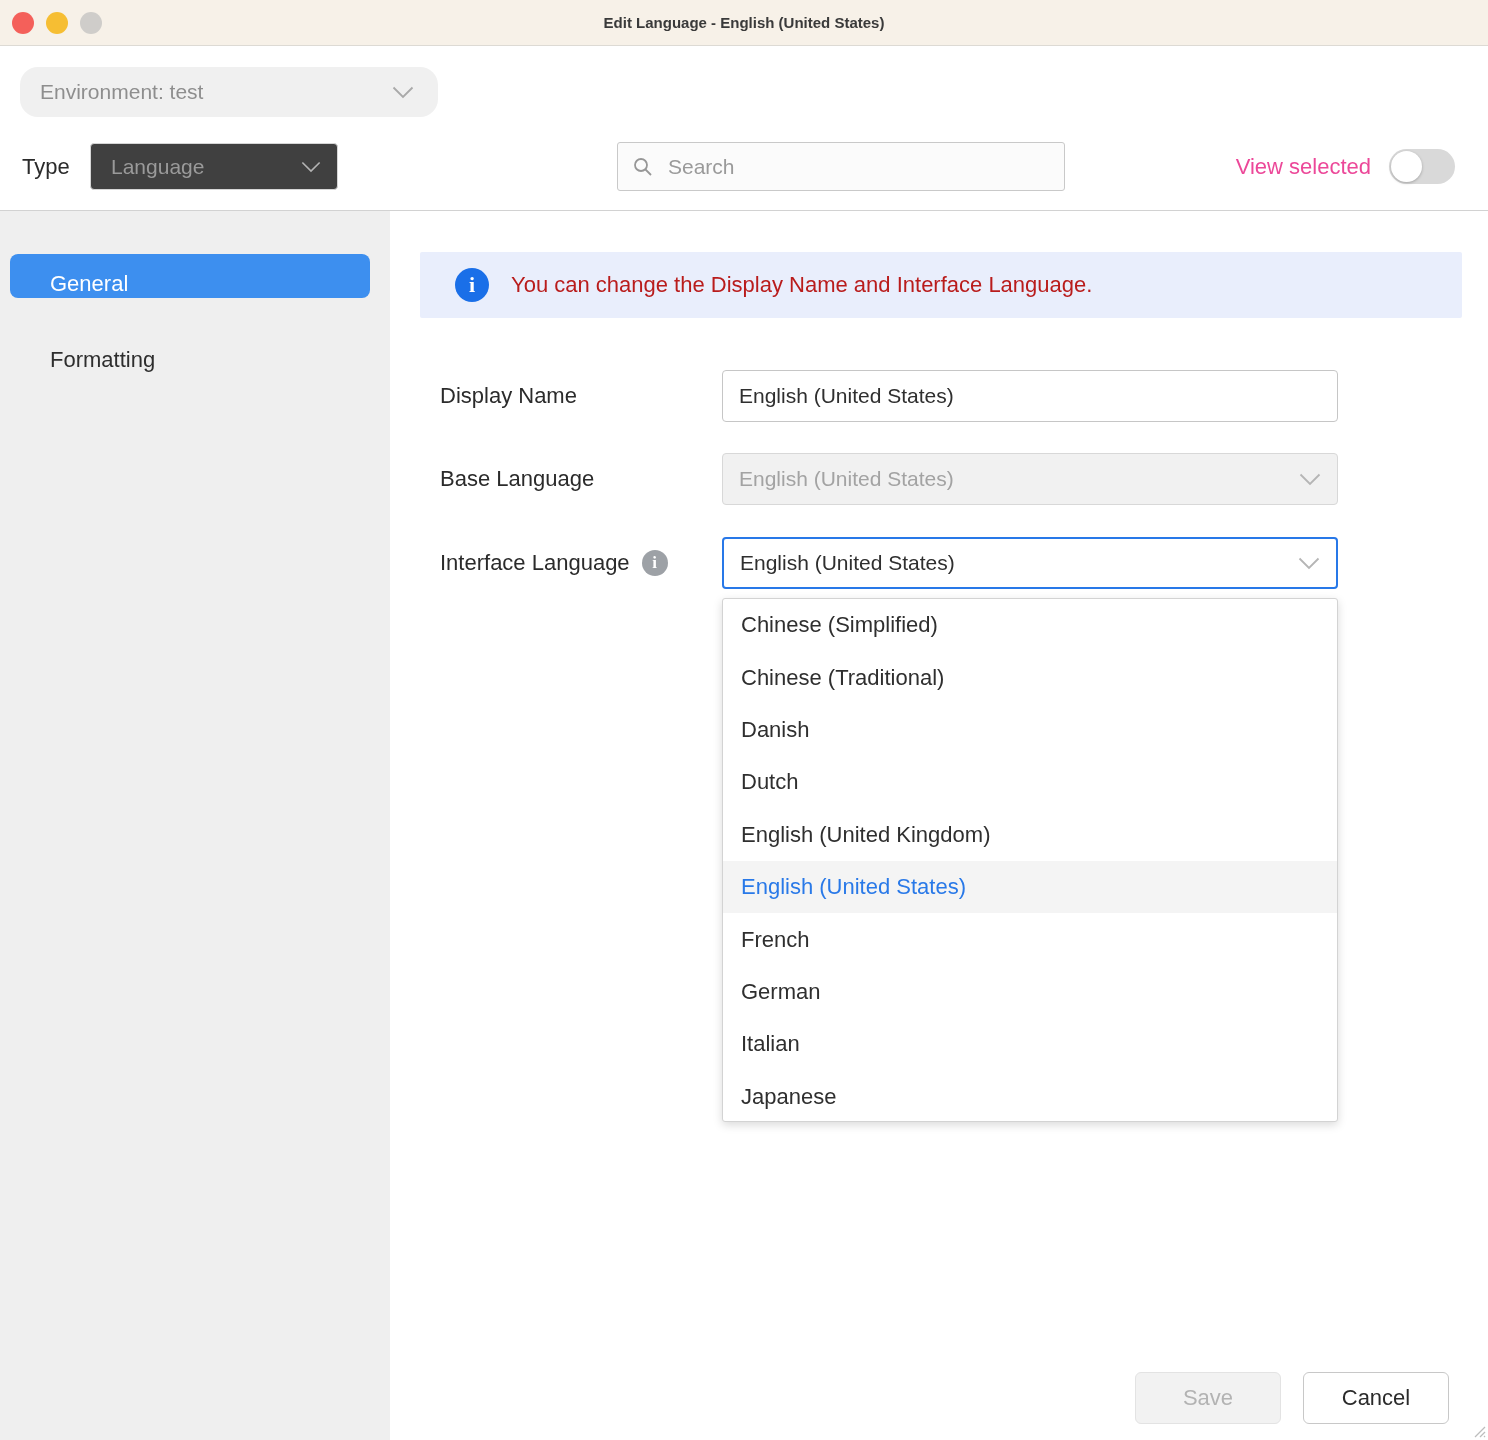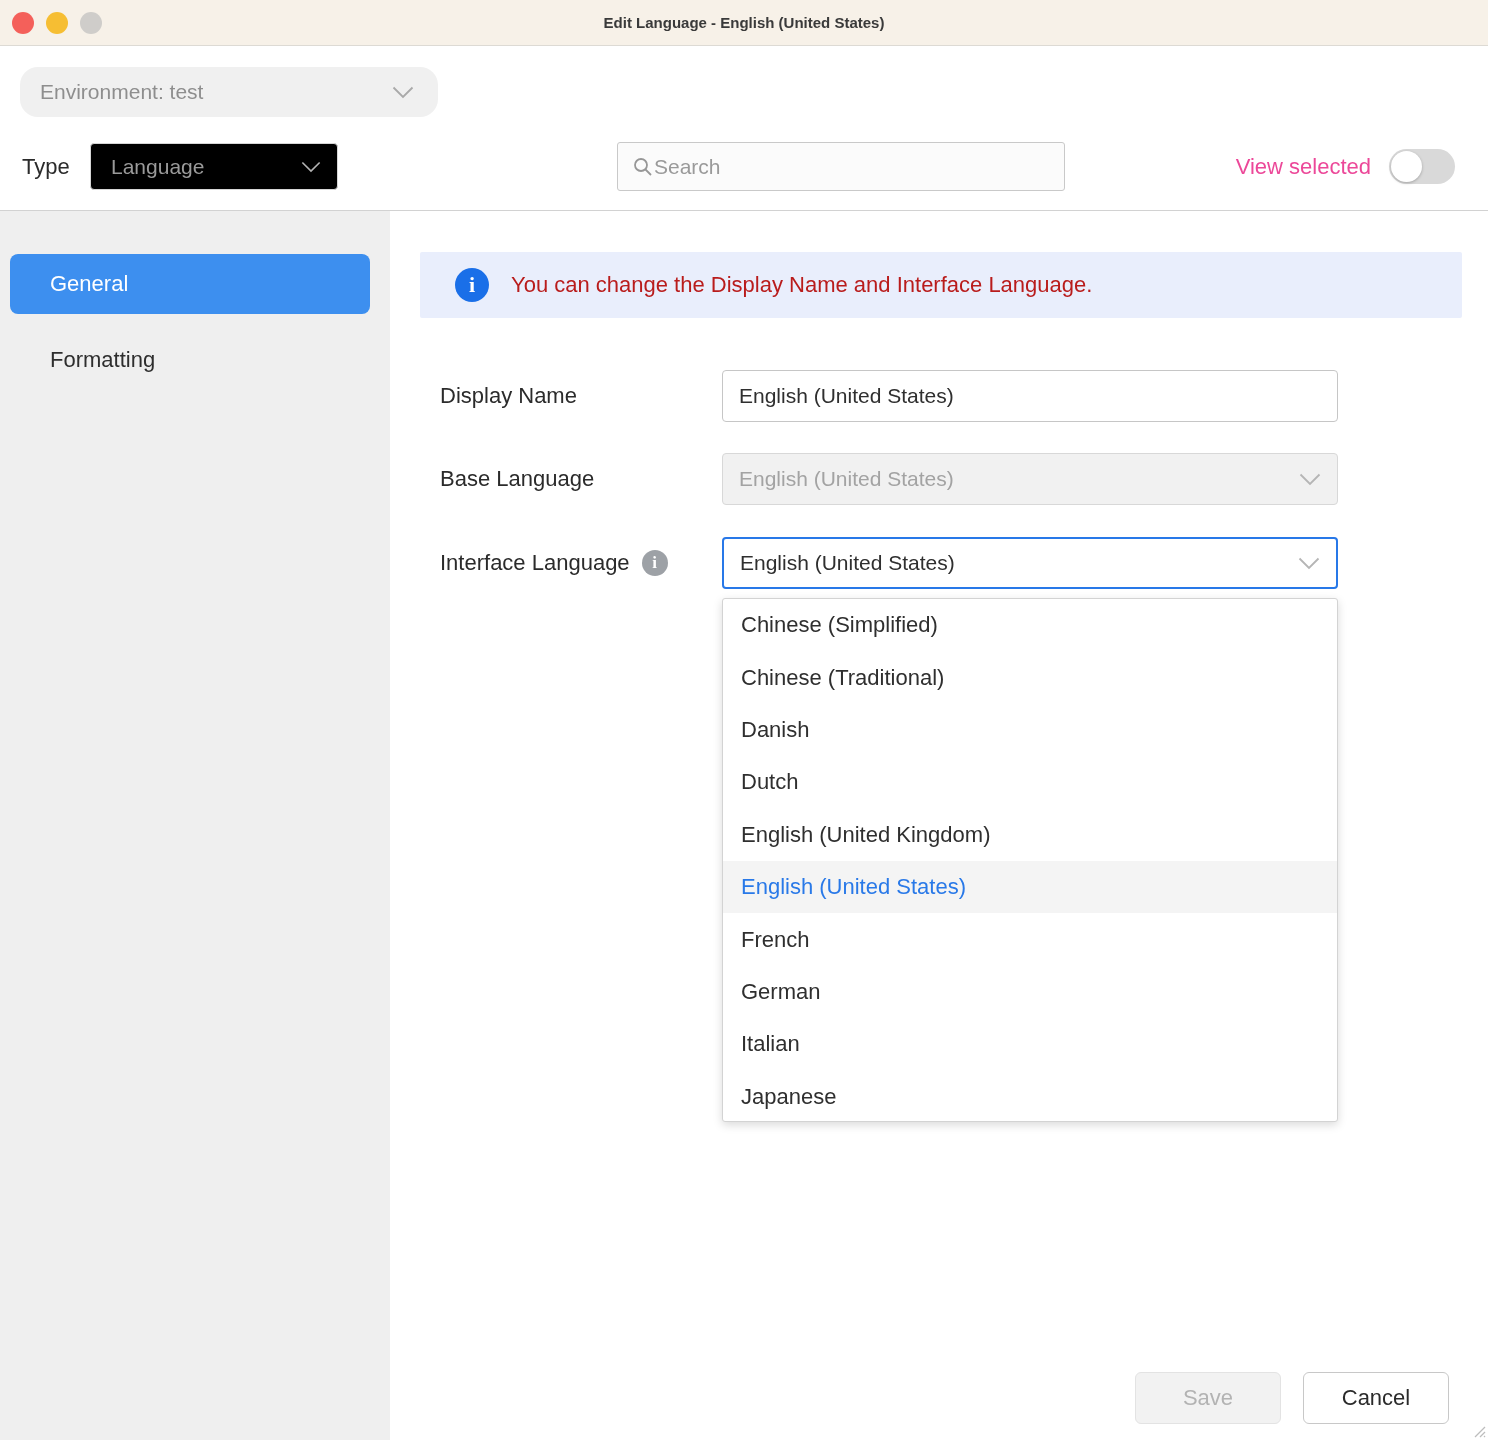--- a/index.html
+++ b/index.html
@@ -21,41 +21,41 @@
   
   .toolbar { height:165px; background:#fff; border-bottom:1px solid #d2d2d2;
     position:relative; flex:0 0 auto; }
   .env-select { position:absolute; left:20px; top:21px; width:418px; height:50px;
     background:#f0f0f0; border-radius:18px; display:flex; align-items:center;
     padding:0 24px 0 20px; cursor:default; }
   .env-select span { font-size:21px; color:#8e8e8e; flex:1; }
   .type-label { position:absolute; left:22px; top:97px; height:47px;
     line-height:47px; font-size:22px; color:#2b2b2b; }
   .type-select { position:absolute; left:90px; top:97px; width:248px; height:47px;
-    background:#000000; border:1px solid #d6d6d6; border-radius:4px;
+    background:#404040; border:1px solid #d6d6d6; border-radius:4px;
     display:flex; align-items:center; padding:0 16px 0 20px; }
   .type-select span { font-size:21px; color:#9a9a9a; flex:1; }
   .search-box { position:absolute; left:617px; top:96px; width:448px; height:49px;
     background:#fbfbfb; border:1px solid #c9c9c9; border-radius:3px;
-    display:flex; align-items:center; padding:0 12px 0 14px; gap:0; }
+    display:flex; align-items:center; padding:0 12px 0 14px; gap:14px; }
   .search-box input { flex:1; border:none; outline:none; background:transparent;
     font-size:21px; color:#333; font-family:inherit; }
   .search-box input::placeholder { color:#9a9a9a; }
   .view-selected { position:absolute; right:33px; top:96px; height:49px;
     display:flex; align-items:center; gap:18px; }
   .view-selected .vs-label { font-size:22px; color:#ec4899; }
   .toggle { width:66px; height:35px; border-radius:18px; background:#d9d9d9;
     position:relative; cursor:pointer; }
   .toggle .knob { position:absolute; left:2px; top:2px; width:31px; height:31px;
     border-radius:50%; background:#fff; box-shadow:0 1px 3px rgba(0,0,0,.25); }
 
   
   .content { flex:1; display:flex; min-height:0; }
   .sidebar { width:390px; background:#efefef; position:relative; flex:0 0 auto; }
-  .nav-item { position:absolute; left:10px; width:360px; height:60px;
+  .nav-item { position:absolute; left:10px; width:360px; height:44px;
     line-height:60px; padding-left:40px; font-size:22px; color:#2e2e2e;
     border-radius:8px; cursor:pointer; }
   .nav-item.active { background:#3d8fef; color:#fff; }
   .nav-item.general { top:43px; }
   .nav-item.formatting { top:119px; }
 
   .main { flex:1; background:#fff; position:relative; }
   .banner { position:absolute; left:30px; top:41px; width:1042px; height:66px;
     background:#e9eefc; border-radius:2px; display:flex; align-items:center;
     padding-left:35px; gap:22px; }

